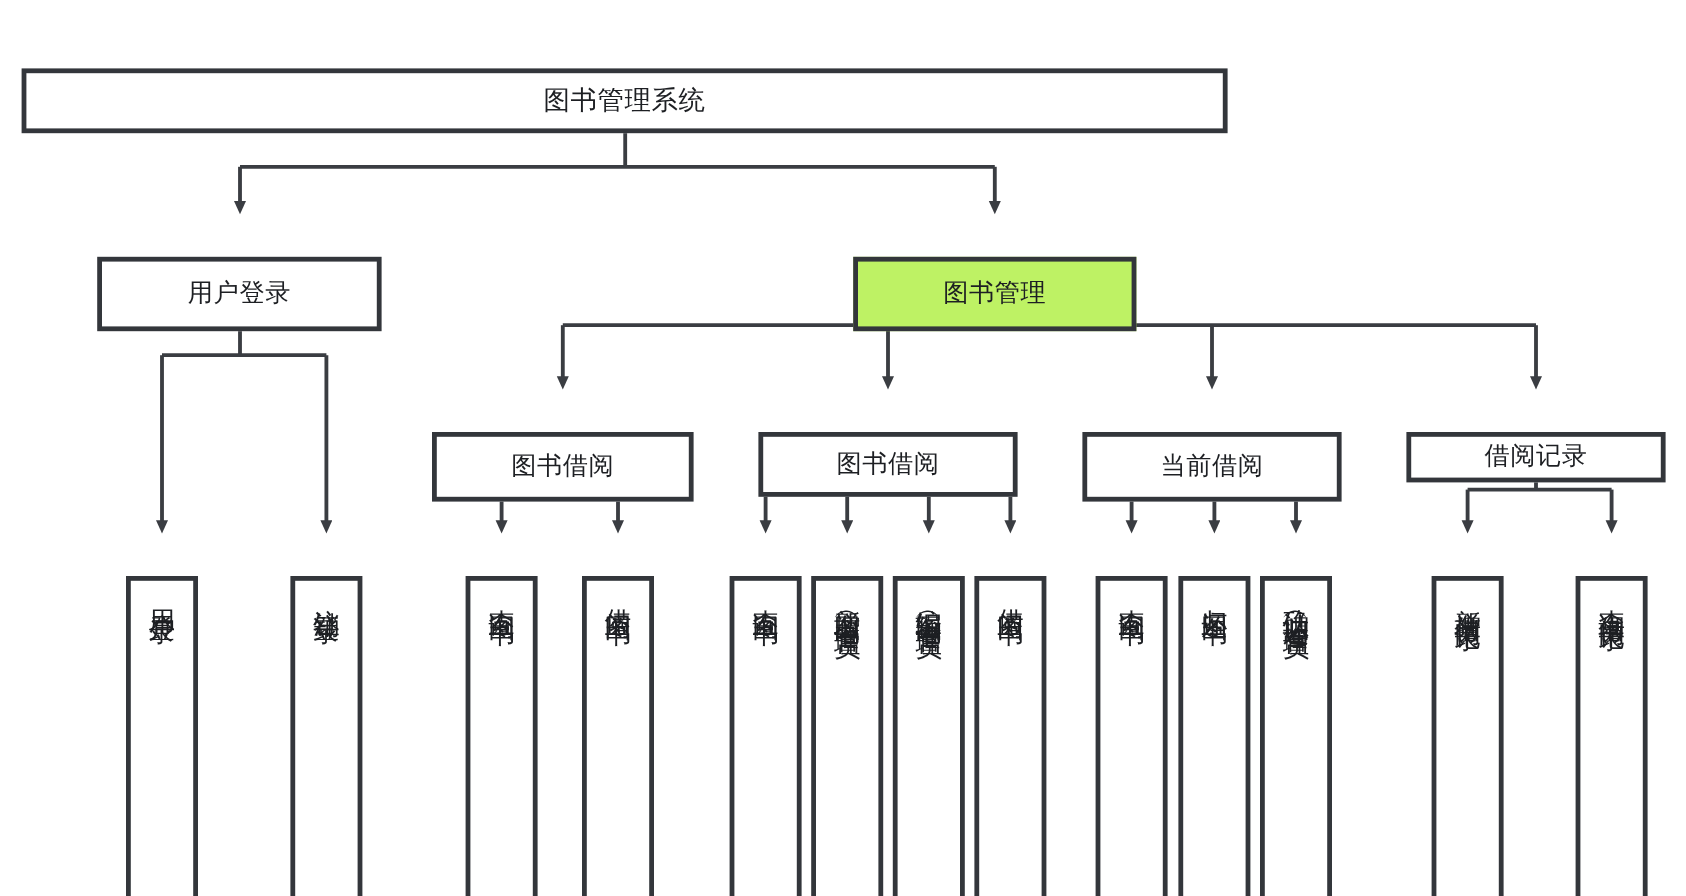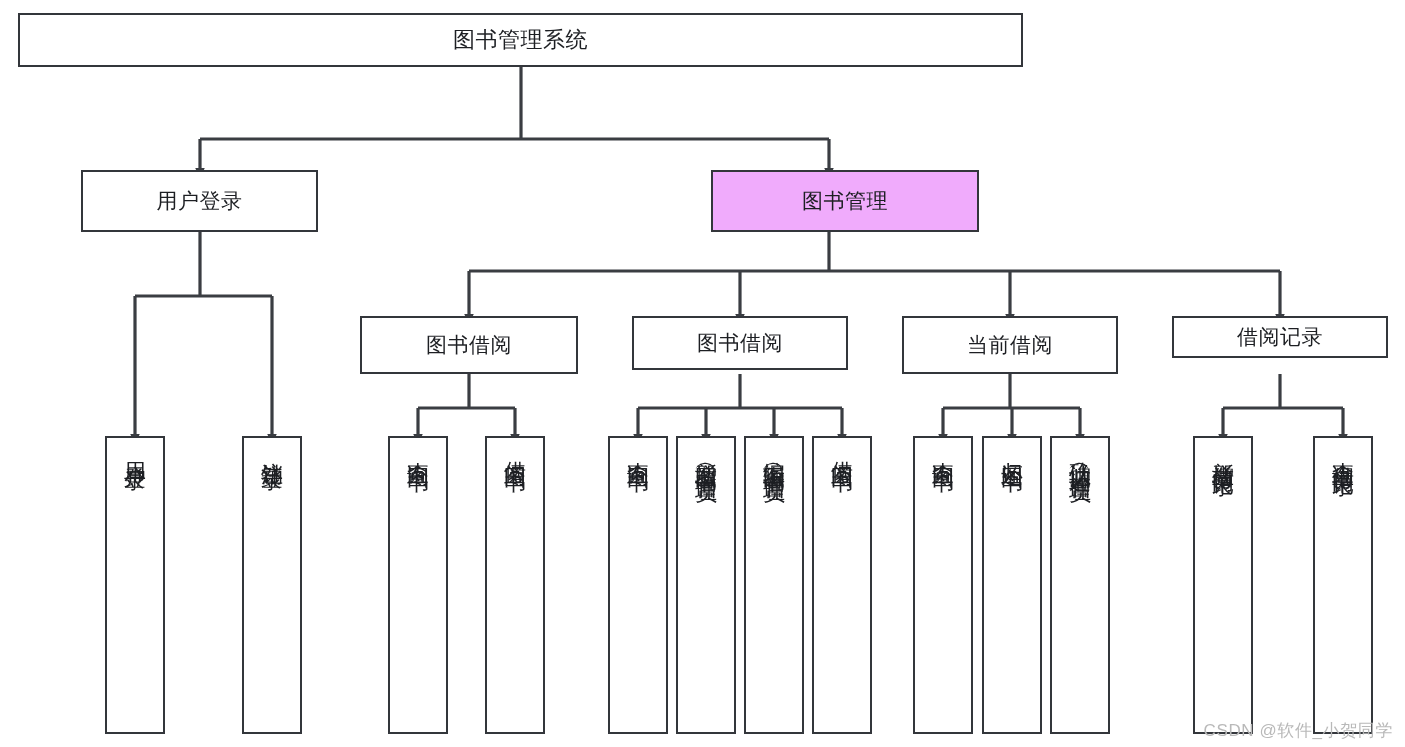--- a/index.html
+++ b/index.html
@@ -23,28 +23,29 @@
     left: 0;
     top: 0;
     width: 1405px;
     height: 747px;
     pointer-events: none;
   }
   .node {
     position: absolute;
     box-sizing: border-box;
     background: #ffffff;
-    border: 2px solid #22c55e;
+    border: 4px solid #22c55e;
     display: flex;
     align-items: center;
     justify-content: center;
     color: #1d1f23;
     line-height: 1.12;
     text-align: center;
     z-index: 2;
+    margin-top: 44px;
   }
   .node .node-label {
     display: block;
     white-space: pre-line;
   }
   
   .node.horiz .node-label {
     font-size: 21px;
     letter-spacing: 0.5px;
   }
@@ -125,21 +126,21 @@
       </g>
   </svg>
 
   <div id="node-layer">
       <div class="node horiz root" style="left: 18px; top: 13px; width: 1005px; height: 54px; border-color: rgb(51, 54, 59); background: rgb(255, 255, 255); color: rgb(29, 31, 35);">
         <span class="node-label">图书管理系统</span>
       </div>
       <div class="node horiz" style="left: 81px; top: 170px; width: 237px; height: 62px; border-color: rgb(51, 54, 59); background: rgb(255, 255, 255); color: rgb(29, 31, 35);">
         <span class="node-label">用户登录</span>
       </div>
-      <div class="node horiz" style="left: 711px; top: 170px; width: 268px; height: 62px; border-color: rgb(51, 54, 59); background: #f0abfc; color: rgb(29, 31, 35);">
+      <div class="node horiz" style="left: 711px; top: 170px; width: 236px; height: 62px; border-color: rgb(51, 54, 59); background: #bef264; color: rgb(29, 31, 35);">
         <span class="node-label">图书管理</span>
       </div>
       <div class="node horiz" style="left: 360px; top: 316px; width: 218px; height: 58px; border-color: rgb(51, 54, 59); background: rgb(255, 255, 255); color: rgb(29, 31, 35);">
         <span class="node-label">图书借阅</span>
       </div>
       <div class="node horiz" style="left: 632px; top: 316px; width: 216px; height: 54px; border-color: rgb(51, 54, 59); background: rgb(255, 255, 255); color: rgb(29, 31, 35);">
         <span class="node-label">图书借阅</span>
       </div>
       <div class="node horiz" style="left: 902px; top: 316px; width: 216px; height: 58px; border-color: rgb(51, 54, 59); background: rgb(255, 255, 255); color: rgb(29, 31, 35);">
         <span class="node-label">当前借阅</span>
@@ -181,14 +182,13 @@
         <span class="node-label">确认归还（管理员）</span>
       </div>
       <div class="node vert" style="left: 1193px; top: 436px; width: 60px; height: 298px; border-color: rgb(51, 54, 59); background: rgb(255, 255, 255); color: rgb(29, 31, 35);">
         <span class="node-label">新增借阅记录</span>
       </div>
       <div class="node vert" style="left: 1313px; top: 436px; width: 60px; height: 298px; border-color: rgb(51, 54, 59); background: rgb(255, 255, 255); color: rgb(29, 31, 35);">
         <span class="node-label">查询借阅记录</span>
       </div>
     </div>
 
-  <div id="watermark">CSDN @软件_小贺同学</div>
 </div>
 
 </body></html>

